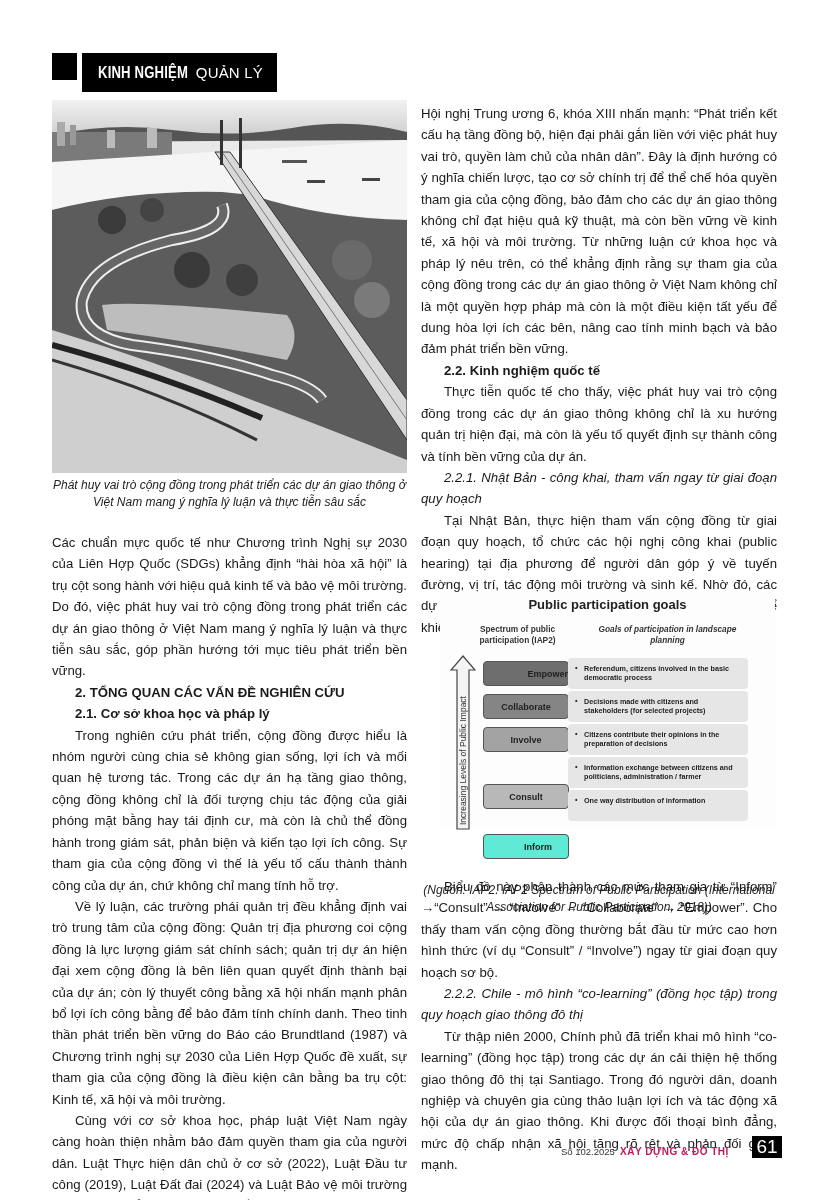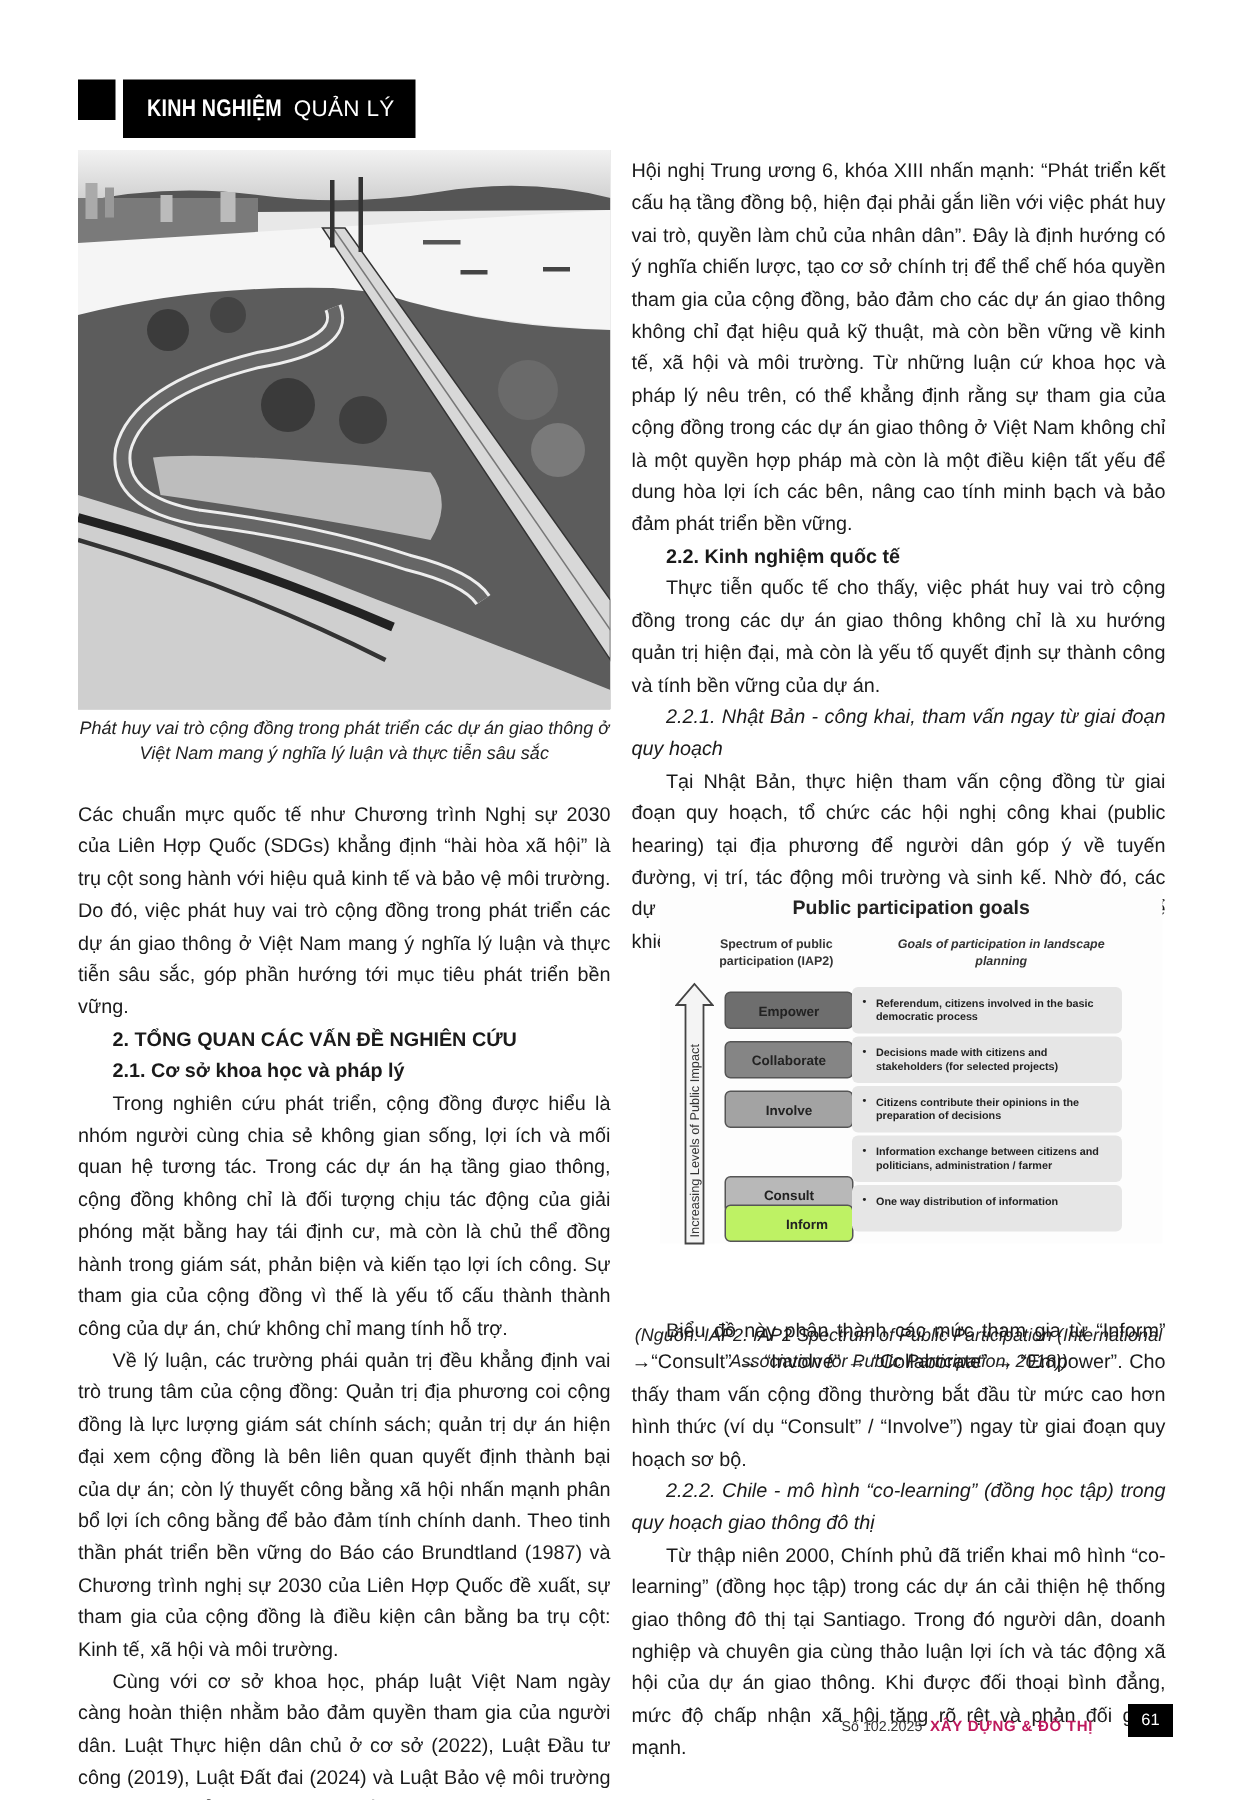--- a/index.html
+++ b/index.html
@@ -38,21 +38,21 @@
     font-family: "Liberation Sans", sans-serif; font-weight: 700; font-size: 7.2px; line-height: 9px; color: #222;
     padding: 6px 6px 0 16px; position: absolute; }
   .goal .dot { position: absolute; left: 7px; top: 5px; }
   .fig-src { position: absolute; left: 421px; top: 882px; width: 356px; text-align: center; font-family: "Liberation Sans", sans-serif; font-style: italic; font-size: 12px; line-height: 17px; color: #222; }
 
   
   .ftr { position: absolute; top: 1140px; height: 22px; display: flex; align-items: center; font-family: "Liberation Sans", sans-serif; }
   .ftr-issue { left: 561px; font-size: 9.5px; color: #333; }
   .ftr-mag { left: 620px; font-size: 10px; font-weight: 700; letter-spacing: 0.5px; color: #be185d; }
   .ftr-page { position: absolute; left: 752px; top: 1136px; width: 30px; height: 22px; background: #000; color: #fff;
-    font-family: "Liberation Sans", sans-serif; font-size: 11px; display: flex; align-items: center; justify-content: center; }
+    font-family: "Liberation Sans", sans-serif; font-size: 19px; display: flex; align-items: center; justify-content: center; }
 </style>
 </head>
 <body>
 
 <div class="hdr-block"></div>
 <div class="hdr-bar">
   <span class="b">KINH NGHIỆM</span>
   <span class="l">QUẢN LÝ</span>
 </div>
 
@@ -126,41 +126,41 @@
   <div class="fig-title">Public participation goals</div>
   <div class="fig-colhead" style="left:30px; top:32px; width:95px;">Spectrum of public participation (IAP2)</div>
   <div class="fig-colhead" style="left:155px; top:32px; width:145px;font-style:italic;">Goals of participation in landscape planning</div>
 </div>
 
 <svg class="fig-arrow" width="26" height="175" viewBox="0 0 26 175">
   <polygon points="13,1 25,15 19,15 19,174 7,174 7,15 1,15" fill="#f4f4f4" stroke="#444" stroke-width="1.2"></polygon>
   <text x="16" y="170" transform="rotate(-90 16 170)" font-family="Liberation Sans, sans-serif" font-size="8.5" fill="#333">Increasing Levels of Public Impact</text>
 </svg>
 
-<div class="level" style="top: 661px; background: rgb(110, 110, 110);">
+<div class="level" style="top: 661px; background: rgb(110, 110, 110); justify-content: flex-end;">
     <span>Empower</span>
   </div>
 <div class="goal" style="top:658px;"><span class="dot">•</span><span>Referendum, citizens involved in the basic democratic process</span></div>
 
 <div class="level" style="top: 694px; background: rgb(133, 133, 133);">
     <span>Collaborate</span>
   </div>
 <div class="goal" style="top:691px;"><span class="dot">•</span><span>Decisions made with citizens and stakeholders (for selected projects)</span></div>
 
 <div class="level" style="top: 727px; background: rgb(163, 163, 163);">
     <span>Involve</span>
   </div>
 <div class="goal" style="top:724px;"><span class="dot">•</span><span>Citizens contribute their opinions in the preparation of decisions</span></div>
 
 <div class="level" style="top: 760px; background: rgb(184, 184, 184); margin-top: 24px;">
     <span>Consult</span>
   </div>
 <div class="goal" style="top:757px;"><span class="dot">•</span><span>Information exchange between citizens and politicians, administration / farmer</span></div>
 
-<div class="level" style="top: 803px; background: #bef264; padding-left: 24px;">
+<div class="level" style="top: 834px; background: #5eead4; padding-left: 24px;">
     <span>Inform</span>
   </div>
 <div class="goal" style="top:790px;"><span class="dot">•</span><span>One way distribution of information</span></div>
 
 <div class="fig-src">(Nguồn: IAP2. IAP2 Spectrum of Public Participation (International Association for Public Participation, 2018))</div>
 
 <div class="col col-right" style="top:876px;">
   <p class="ind">Biểu đồ này phân thành các mức tham gia từ “Inform” →“Consult” → “Involve” → “Collaborate” → “Empower”. Cho thấy tham vấn cộng đồng thường bắt đầu từ mức cao hơn hình thức (ví dụ “Consult” / “Involve”) ngay từ giai đoạn quy hoạch sơ bộ.</p>
   <p class="h3i">2.2.2. Chile - mô hình “co-learning” (đồng học tập) trong quy hoạch giao thông đô thị</p>
   <p class="ind">Từ thập niên 2000, Chính phủ đã triển khai mô hình “co-learning” (đồng học tập) trong các dự án cải thiện hệ thống giao thông đô thị tại Santiago. Trong đó người dân, doanh nghiệp và chuyên gia cùng thảo luận lợi ích và tác động xã hội của dự án giao thông. Khi được đối thoại bình đẳng, mức độ chấp nhận xã hội tăng rõ rệt và phản đối giảm mạnh.</p>

